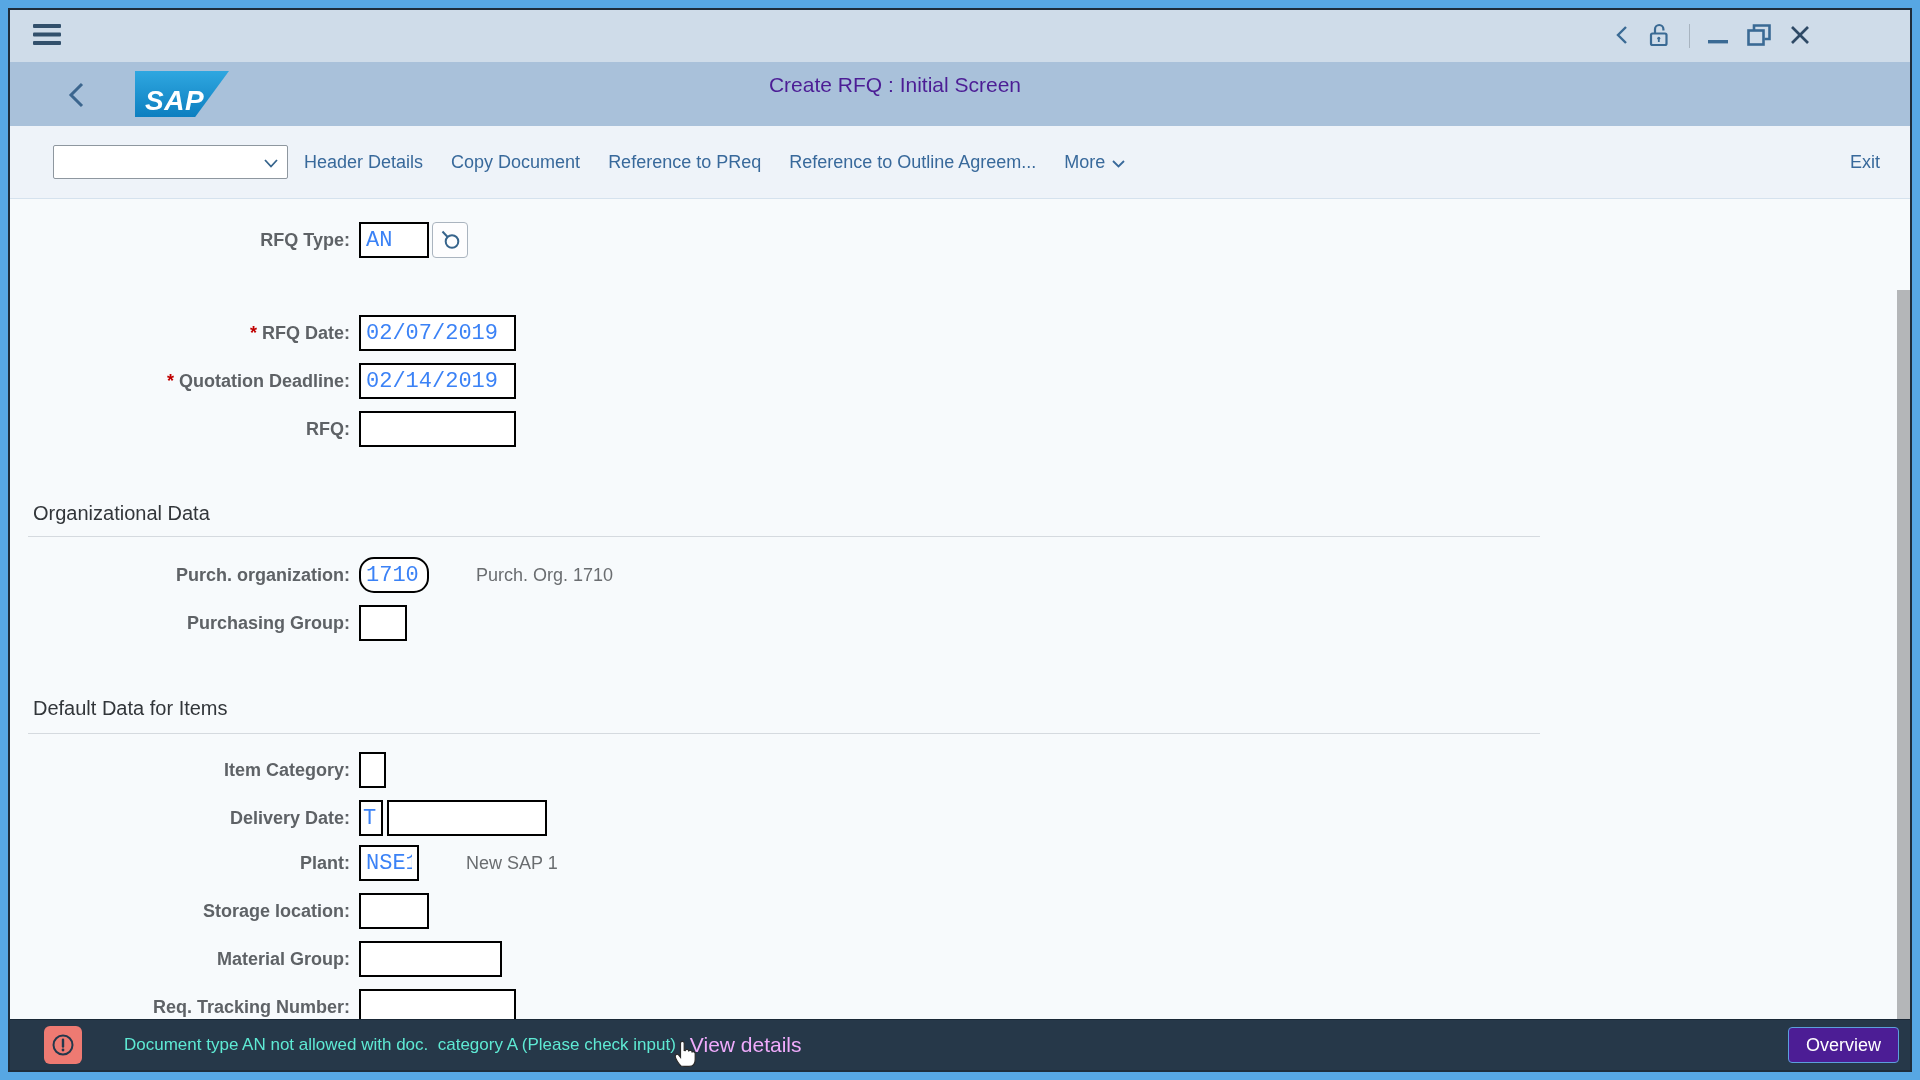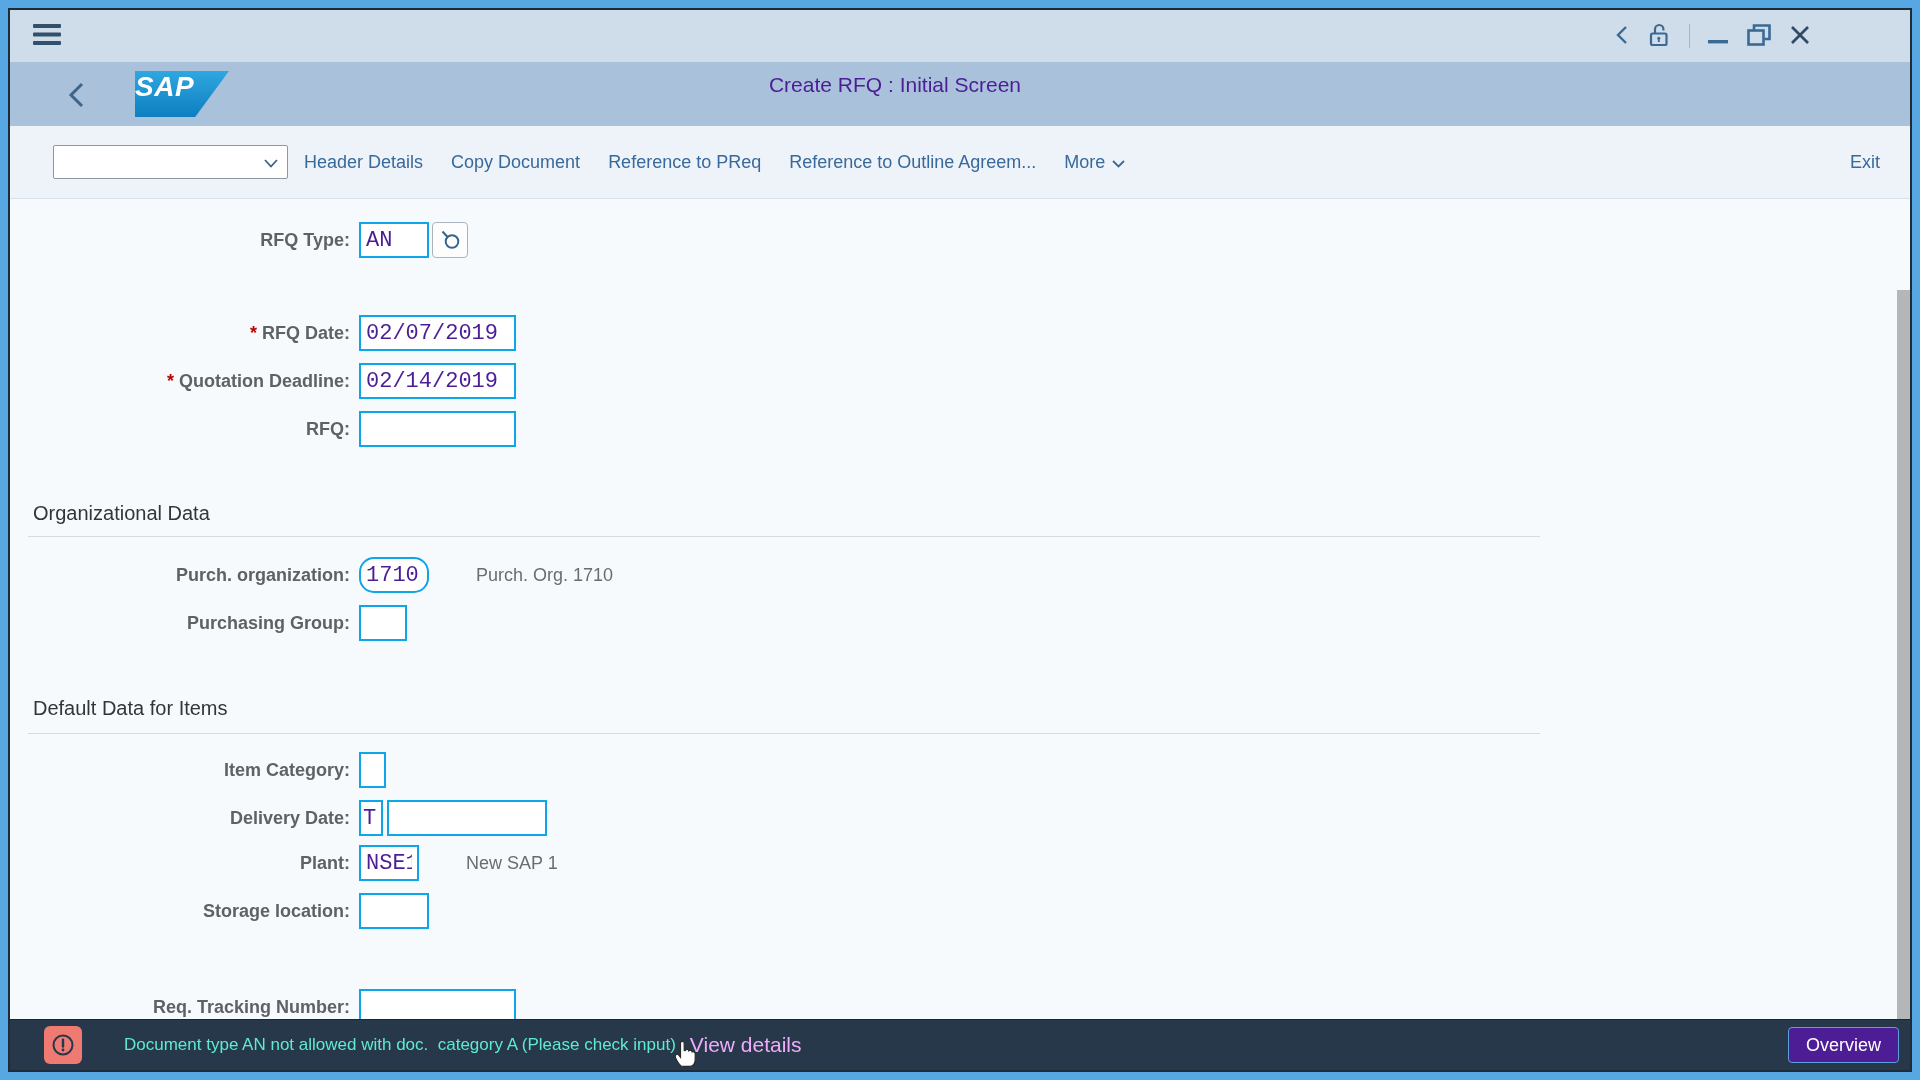--- a/index.html
+++ b/index.html
@@ -10,38 +10,38 @@
   
   .titlebar{flex:0 0 52px;background:#cfdce9;display:flex;align-items:center;padding:0 100px 0 20px;}
   .menu-btn{width:34px;height:30px;display:flex;align-items:center;justify-content:center;cursor:pointer;background:none;border:none;padding:0;}
   .wc{margin-left:auto;display:flex;align-items:center;gap:18px;}
   .wc .ic{display:flex;align-items:center;justify-content:center;background:none;border:none;padding:0;cursor:pointer;}
   .wc-div{width:1px;height:24px;background:#a8b4c0;}
 
   
   .appheader{flex:0 0 64px;background:#a9c1da;position:relative;}
   .back-btn{position:absolute;left:57px;top:18px;background:none;border:none;padding:0;cursor:pointer;}
-  .logo{position:absolute;left:125px;top:9px;width:94px;height:46px;background:linear-gradient(180deg,#2fa7e0,#0d7fc0);clip-path:polygon(0 0,100% 0,64% 100%,0 100%);display:flex;align-items:flex-start;padding-left:0;box-sizing:border-box;color:#fff;font-weight:bold;font-style:italic;font-size:28px;letter-spacing:.5px;}
+  .logo{position:absolute;left:125px;top:9px;width:94px;height:46px;background:linear-gradient(180deg,#2fa7e0,#0d7fc0);clip-path:polygon(0 0,100% 0,64% 100%,0 100%);display:flex;align-items:flex-end;padding-left:10px;box-sizing:border-box;color:#fff;font-weight:bold;font-style:italic;font-size:28px;letter-spacing:.5px;}
   .apptitle{position:absolute;top:0;height:45px;left:calc(50% - 65px);transform:translateX(-50%);display:flex;align-items:center;font-size:21px;color:#4c1d95;white-space:nowrap;}
 
   
   .toolbar{flex:0 0 72px;background:#eef3f9;border-bottom:1px solid #d5e2ee;display:flex;align-items:center;padding:0 30px 0 43px;gap:28px;font-size:18px;color:#38699b;}
   .dropdown{width:235px;height:34px;background:#fff;border:1px solid #8e979f;border-radius:2px;position:relative;margin-right:-12px;cursor:pointer;box-sizing:border-box;}
   .dropdown .dd-val{position:absolute;left:8px;top:6px;font-size:17px;color:#32363a;}
   .dropdown svg{position:absolute;right:9px;top:13px;}
   .tlink{cursor:pointer;white-space:nowrap;background:none;border:none;font-size:18px;color:#38699b;padding:0;font-family:inherit;}
   .more{display:flex;align-items:center;gap:7px;}
   .exit{margin-left:auto;}
 
   
   .content{position:relative;flex:1 1 auto;overflow:hidden;background:#f7fafc;}
   .row{position:absolute;left:0;height:36px;display:flex;align-items:center;}
   .lbl{flex:0 0 340px;width:340px;text-align:right;font-weight:bold;color:#5e6266;font-size:18px;white-space:nowrap;}
   .req{color:#c00000;margin-right:5px;}
-  .fld{height:36px;border:2px solid #0ea5e9;background:#fff;box-sizing:border-box;margin-left:9px;font-family:"Liberation Mono","DejaVu Sans Mono",monospace;font-size:22px;color:#4c1d95;padding:0 5px;outline:none;}
+  .fld{height:36px;border:2px solid #000000;background:#fff;box-sizing:border-box;margin-left:9px;font-family:"Liberation Mono","DejaVu Sans Mono",monospace;font-size:22px;color:#3b82f6;padding:0 5px;outline:none;}
   .fld2{margin-left:4px;}
   .helpbtn{width:36px;height:36px;margin-left:3px;background:#fdfdfe;border:1px solid #aab4bf;border-radius:4px;display:flex;align-items:center;justify-content:center;cursor:pointer;padding:0;}
   .desc{margin-left:47px;color:#6a6d70;font-size:18px;white-space:nowrap;}
   .sect{position:absolute;left:23px;font-size:20px;color:#32363a;}
   .sect-line{position:absolute;left:18px;width:1512px;height:1px;background:#d5dadf;}
   .scrollthumb{position:absolute;right:0;top:91px;width:13px;height:731px;background:#b4b6b8;cursor:pointer;}
 
   
   .statusbar{flex:0 0 50px;background:#263849;border-top:1px solid #1a2836;display:flex;align-items:center;padding:0 5px 0 34px;position:relative;}
   .erricon{width:38px;height:38px;background:#ee7a72;border-radius:6px;display:flex;align-items:center;justify-content:center;margin-right:42px;flex:0 0 38px;}
@@ -200,20 +200,24 @@
         <div class="lbl">Plant:</div>
         <input class="fld" style="width: 60px;" value="NSE1">
         <span class="desc">New SAP 1</span>
       </div>
 
       <div class="row" style="top:694px">
         <div class="lbl">Storage location:</div>
         <input class="fld" style="width: 70px;" value="">
       </div>
 
+      <div class="row" style="top:742px">
+        <div class="lbl">Material Group:</div>
+        <input class="fld" style="width: 143px;" value="">
+      </div>
 
       <div class="row" style="top:790px">
         <div class="lbl">Req. Tracking Number:</div>
         <input class="fld" style="width: 157px;" value="">
       </div>
 
       <div class="scrollthumb"></div>
     </div>
 
     <div class="statusbar">

